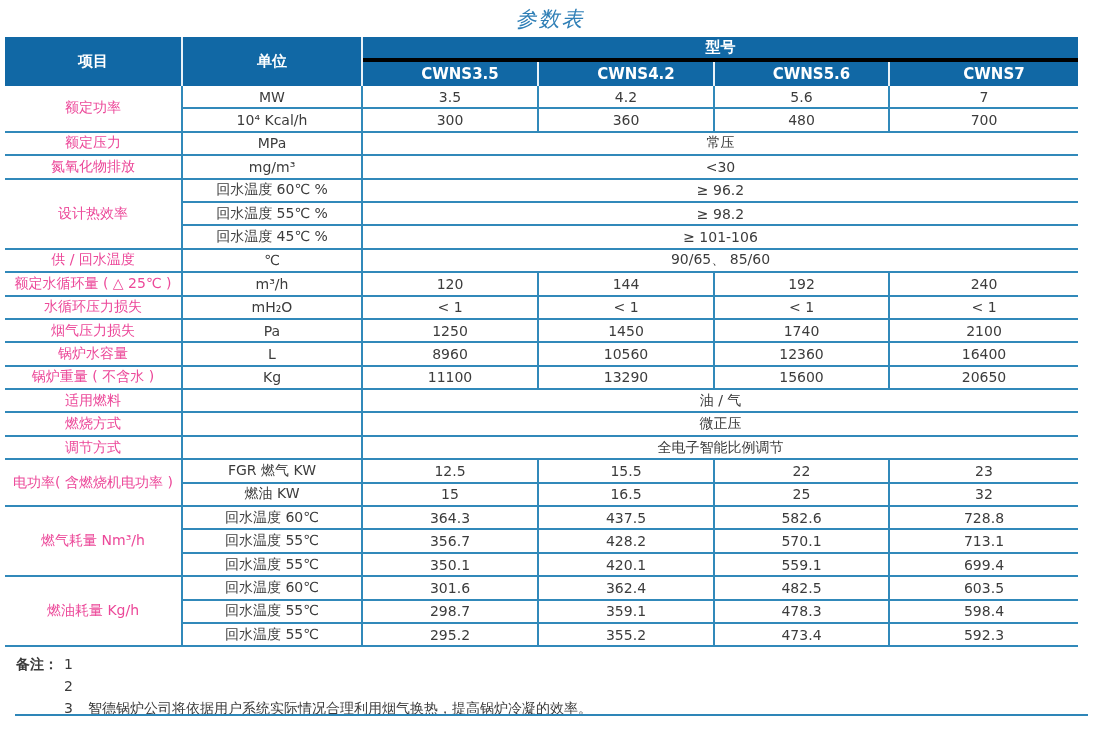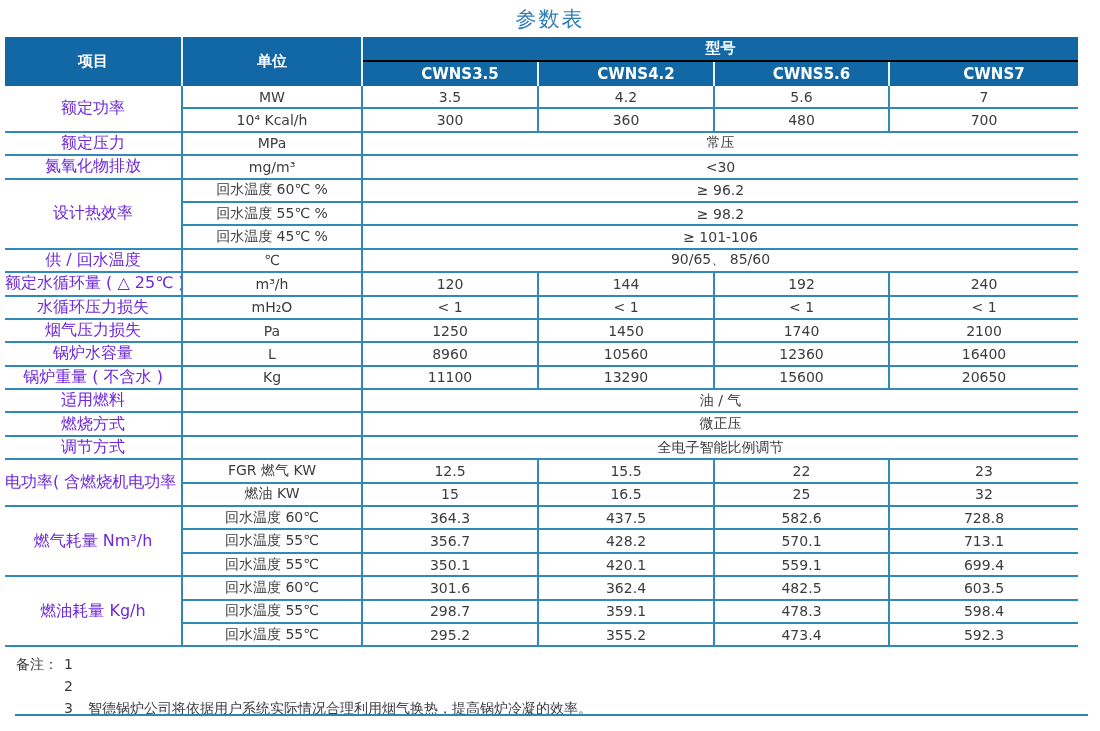--- a/index.html
+++ b/index.html
@@ -3,48 +3,48 @@
 <meta charset="utf-8">
 <style>
   html,body{margin:0;padding:0;}
   body{
     width:1100px;height:731px;position:relative;background:#ffffff;
     font-family:"DejaVu Sans","Liberation Sans",sans-serif;
     -webkit-font-smoothing:antialiased;
   }
   .page-title{
     position:absolute;top:5px;left:0;width:1100px;text-align:center;
-    font-size:21px;font-weight:500;color:#2f7fb6;letter-spacing:2px;
+    font-size:21px;font-weight:500;color:#2f7fb6;letter-spacing:2px;font-style:italic;
   }
   table.param{
     position:absolute;left:5px;top:37px;width:1073px;
     border-spacing:0;table-layout:fixed;border-collapse:separate;
   }
   table.param th,table.param td{
     box-sizing:border-box;padding:0;text-align:center;vertical-align:middle;
     overflow:hidden;white-space:nowrap;
   }
   thead th{
     background:#1168a5;color:#ffffff;font-weight:bold;font-size:15px;
   }
   th.hsep-r{border-right:2px solid #e9f2f8;}
-  th.hsep-b{border-bottom:2px solid #000000;font-family:Liberation Mono, monospace;}
+  th.hsep-b{border-bottom:4px solid #000000;font-family:Liberation Mono, monospace;}
   tr.hrow1 th{height:25px;}
   tr.hrow2 th{height:24px;padding-left:20px;}
   tbody td{
     height:23.4px;font-size:14px;color:#3c3c3c;background:#ffffff;
     border-bottom:2px solid #3189ba;
   }
   tbody td.br{border-right:2px solid #3189ba;}
-  td.lbl{font-size:16px;color:#6d28d9;}
+  td.lbl{font-size:14px;color:#ec4899;}
   .notes{
     position:absolute;left:16px;top:653px;display:flex;
     font-size:14px;color:#3b3b3b;line-height:22px;
   }
-  .notes-label{width:48px;flex:0 0 auto;}
+  .notes-label{width:48px;flex:0 0 auto;font-weight:bold;}
   .note-line{display:flex;}
   .note-num{width:14px;margin-right:10px;flex:0 0 auto;}
   .bottom-rule{
     position:absolute;left:15px;top:714px;width:1073px;height:2px;background:#2e86b8;
   }
 </style>
 </head>
 <body>
 
 <div class="page-title">参数表</div>

